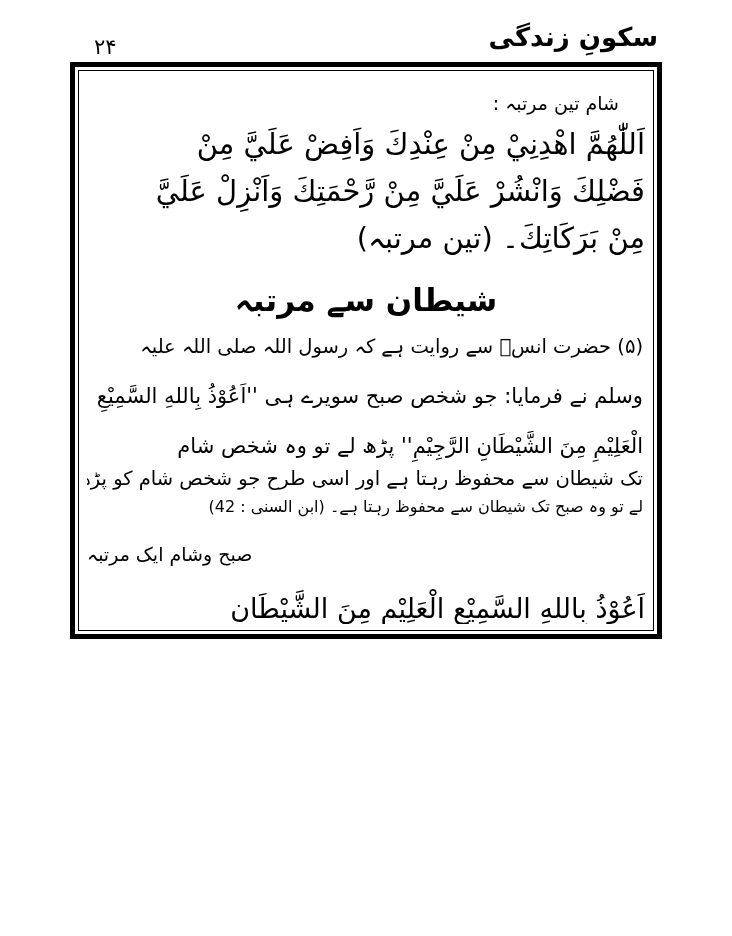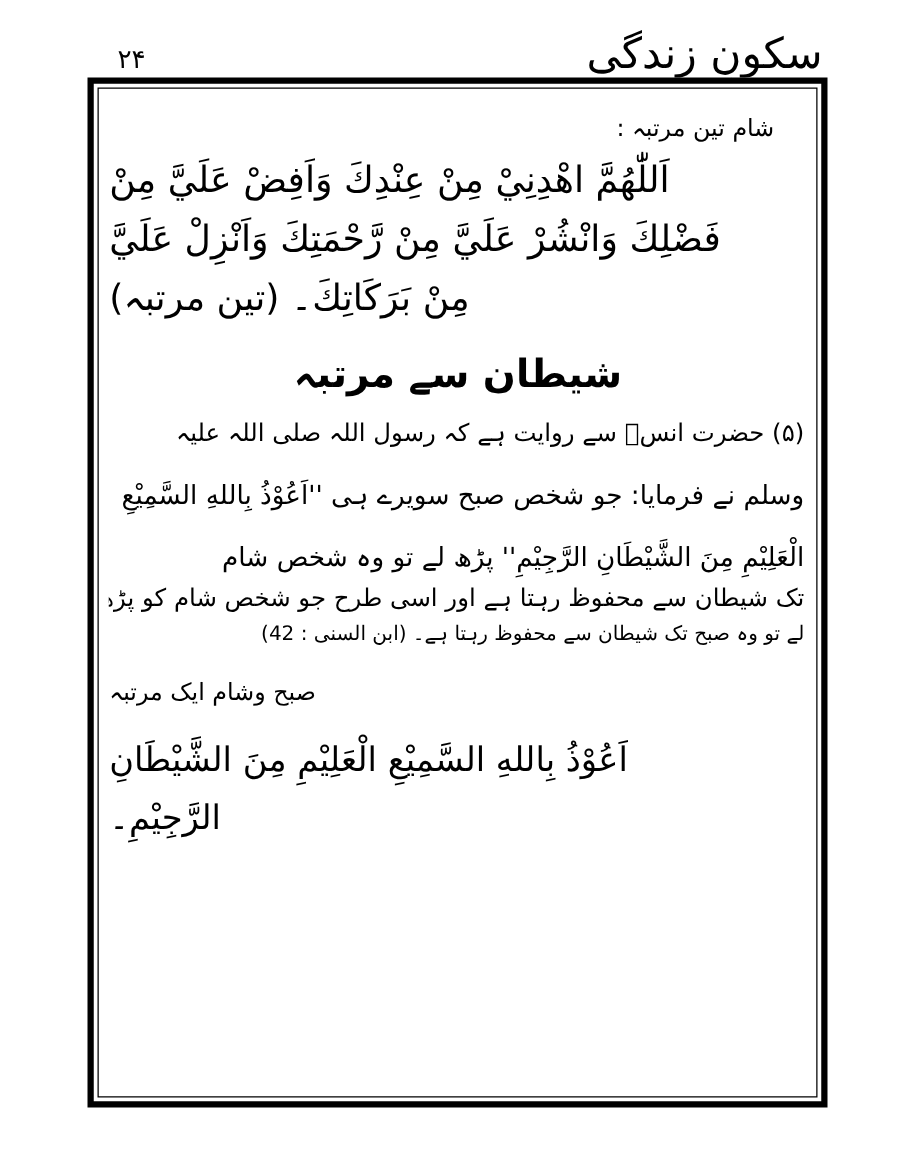--- a/index.html
+++ b/index.html
@@ -23,44 +23,44 @@
     left: 70px;
     top: 18px;
     width: 592px;
     height: 44px;
     display: flex;
     align-items: flex-end;
     justify-content: space-between;
     direction: rtl;
   }
   .book-title {
-    font-size: 34px;
+    font-size: 26px;
     line-height: 1;
     letter-spacing: 0px;
     white-space: nowrap;
-    padding-bottom: 2px;
+    padding-bottom: 12px;
     padding-right: 4px;
-    font-weight: 400;
+    font-weight: 700;
   }
   .page-number {
     font-size: 21px;
     line-height: 1;
     white-space: nowrap;
     padding-bottom: 4px;
     padding-left: 24px;
     letter-spacing: 1px;
   }
 
   
   .frame-outer {
     position: absolute;
     left: 70px;
     top: 62px;
     width: 592px;
-    height: 824px;
+    height: 577px;
     border: 5px solid #000000;
     box-sizing: border-box;
     background: #ffffff;
   }
   .frame-inner {
     position: absolute;
     left: 3px;
     top: 3px;
     right: 3px;
     bottom: 3px;
@@ -96,21 +96,21 @@
   .caption.center-ish {
     margin-right: 0;
     text-align: left;
     padding-right: 40px;
   }
 
   
   .dua {
     font-size: 29px;
     line-height: 1.62;
-    text-align: left;
+    text-align: right;
     direction: rtl;
     margin-top: 6px;
     letter-spacing: 0.5px;
   }
   .dua .line {
     display: block;
   }
   .dua.dua-last {
     font-size: 27px;
     line-height: 1.7;

